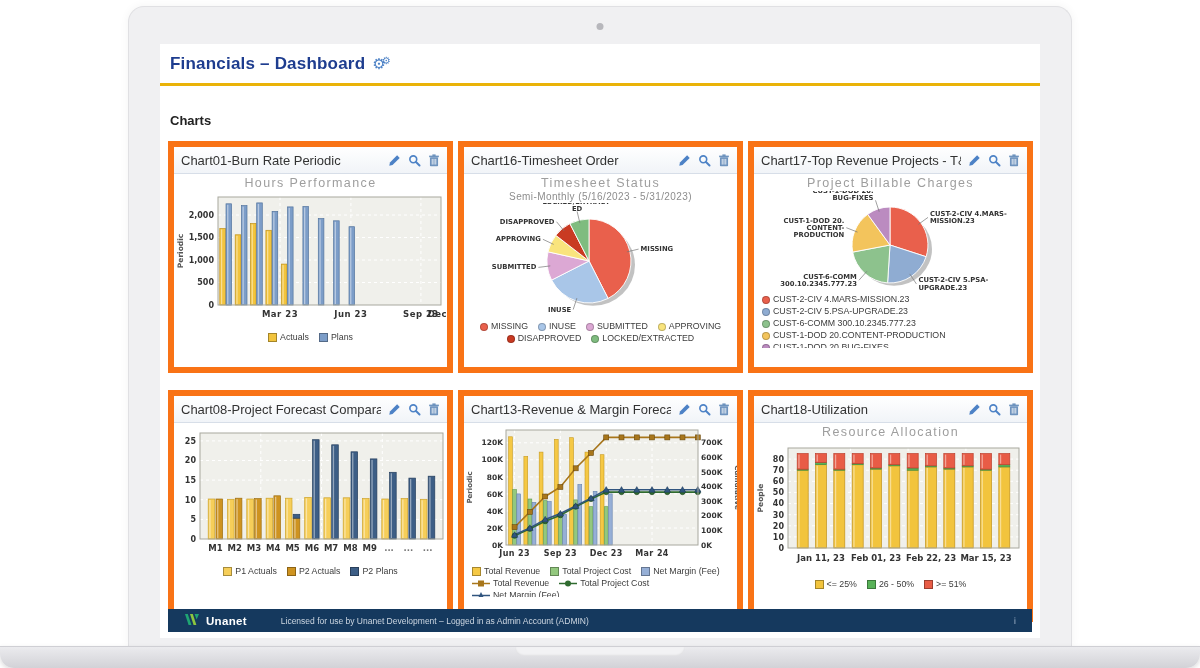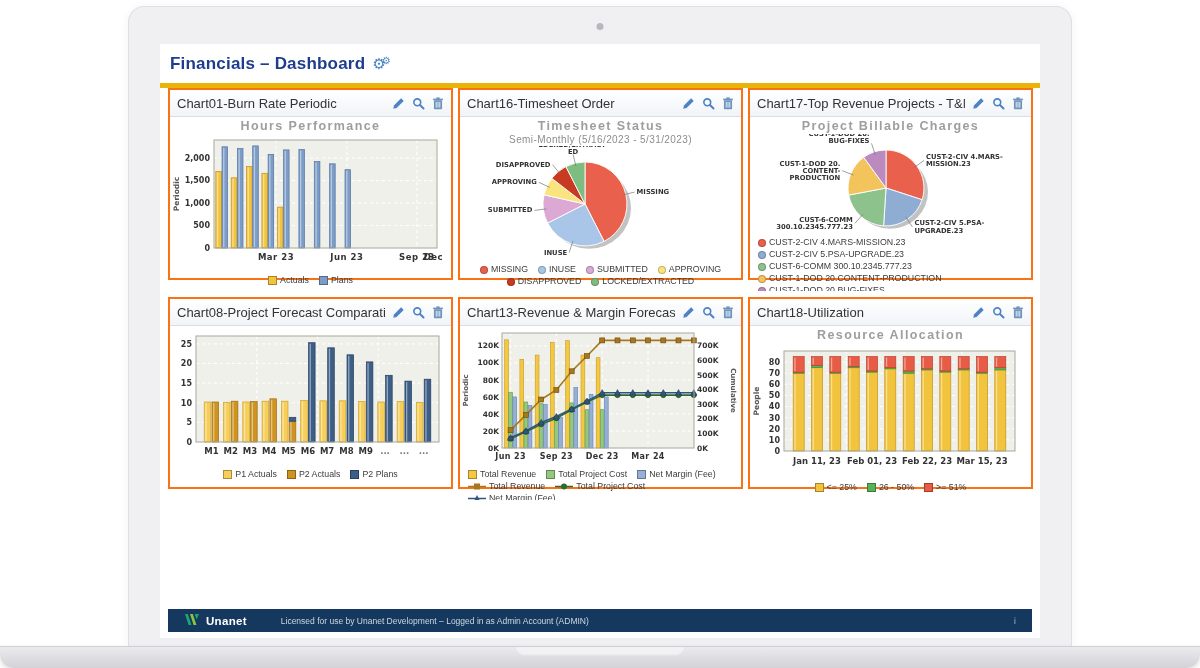--- a/index.html
+++ b/index.html
@@ -1,33 +1,33 @@
 <!DOCTYPE html>
 <html><head>
 <meta charset="utf-8">
 <style>
   html,body{margin:0;padding:0}
   body{width:1200px;height:668px;background:#fff;font-family:"Liberation Sans",sans-serif;position:relative;overflow:hidden}
   .screen{position:absolute;left:128px;top:6px;width:944px;height:640px;background:#f0f0f2;border:1px solid #e0e0e3;border-bottom:none;border-radius:16px 16px 0 0;box-sizing:border-box;box-shadow:0 0 10px rgba(0,0,0,.05)}
   .camera{position:absolute;top:16px;left:50%;transform:translateX(-50%);width:7px;height:7px;border-radius:50%;background:#b7b7bc}
   .content{position:absolute;left:31px;right:31px;top:37px;bottom:8px;background:#fff;overflow:hidden}
-  .page-header{padding:10px 12px 9px 10px;border-bottom:5px solid #eab308;display:flex;align-items:center;gap:7px}
+  .page-header{padding:10px 12px 9px 10px;border-bottom:3px solid #eab308;display:flex;align-items:center;gap:7px}
   .page-header h1{font-size:17px;color:#1e3d8f;margin:0;font-weight:bold;letter-spacing:.2px}
   .gears{color:#4d82c6;line-height:1;cursor:pointer}
   .gears .g1{font-size:15px}
   .gears .g2{font-size:10px;margin-left:-4px;vertical-align:top}
   .alert{margin:11px 8px 0;background:#fbe3c5;padding:8px 11px;display:flex;align-items:center;gap:9px;color:#e87d0d;font-size:12.5px;font-weight:bold;cursor:pointer}
   .section-label{margin:27px 0 13px 10px;font-size:13px;color:#222;font-weight:600}
   .grid{display:grid;grid-template-columns:repeat(3,285px);gap:17px 5px;padding-left:8px}
-  .card{border:2px solid #f97316;background:#fff;height:192px;box-sizing:border-box}
+  .card{border:6px solid #f97316;background:#fff;height:232px;box-sizing:border-box}
   .card-header{height:26px;display:flex;align-items:center;padding:0 7px;border-bottom:1px solid #d7dee8;background:linear-gradient(#ffffff,#f1f4f8)}
   .card-title{flex:1;font-size:13px;color:#333;white-space:nowrap;overflow:hidden}
   .hicon{margin-left:7px;cursor:pointer;display:inline-flex;align-items:center}
   .card-body{height:172px;position:relative;overflow:hidden;padding-top:2px}
-  .ct{text-align:center;font-size:12.5px;font-weight:bold;color:#9e9e9e;letter-spacing:1.4px;height:15px}
+  .ct{text-align:center;font-size:12.5px;font-weight:normal;color:#9e9e9e;letter-spacing:1.4px;height:15px}
   .cst{text-align:center;font-size:10px;font-weight:normal;color:#8d8d8d;letter-spacing:.4px;height:12px}
   .lrow{display:flex;align-items:center;font-size:8.8px;font-weight:normal;color:#3c3c3c;gap:10px;line-height:11px;margin-top:1px}
   .lrow.center{justify-content:center}
   .lrow.left{padding-left:8px}
   .litem{display:inline-flex;align-items:center;white-space:nowrap}
   .sw{width:9px;height:9px;display:inline-block;margin-right:3px;border:1px solid rgba(0,0,0,.32);box-sizing:border-box}
   .swd{width:8px;height:8px;border-radius:50%;display:inline-block;margin-right:3px;border:1px solid rgba(0,0,0,.22);box-sizing:border-box}
   .footer{position:absolute;left:8px;right:8px;bottom:6px;height:23px;background:#15395e;display:flex;align-items:center;padding:0 16px;gap:6px}
   .footer .brand{color:#fff;font-size:11.5px;font-weight:bold;letter-spacing:.3px}
   .footer .license{color:#ccd6e1;font-size:8.5px;margin-left:28px}
@@ -41,20 +41,21 @@
 <div class="screen">
   <div class="camera"></div>
   <div class="content">
 
     <div class="page-header">
       <h1>Financials – Dashboard</h1>
       <span class="gears"><span class="g1">⚙</span><span class="g2">⚙</span></span>
     </div>
 
 
+    <div class="section-label">Charts</div>
 
     <div class="grid">
       <div class="card">
         <div class="card-header">
           <span class="card-title">Chart01-Burn Rate Periodic</span>
           <span class="hicon">
               <svg width="13" height="13" viewBox="0 0 16 16">
                 <path d="M11.2 1.6 L14.4 4.8 L5.6 13.6 L1.6 14.4 L2.4 10.4 Z" fill="#4D82C6"></path>
               </svg>
             </span>

